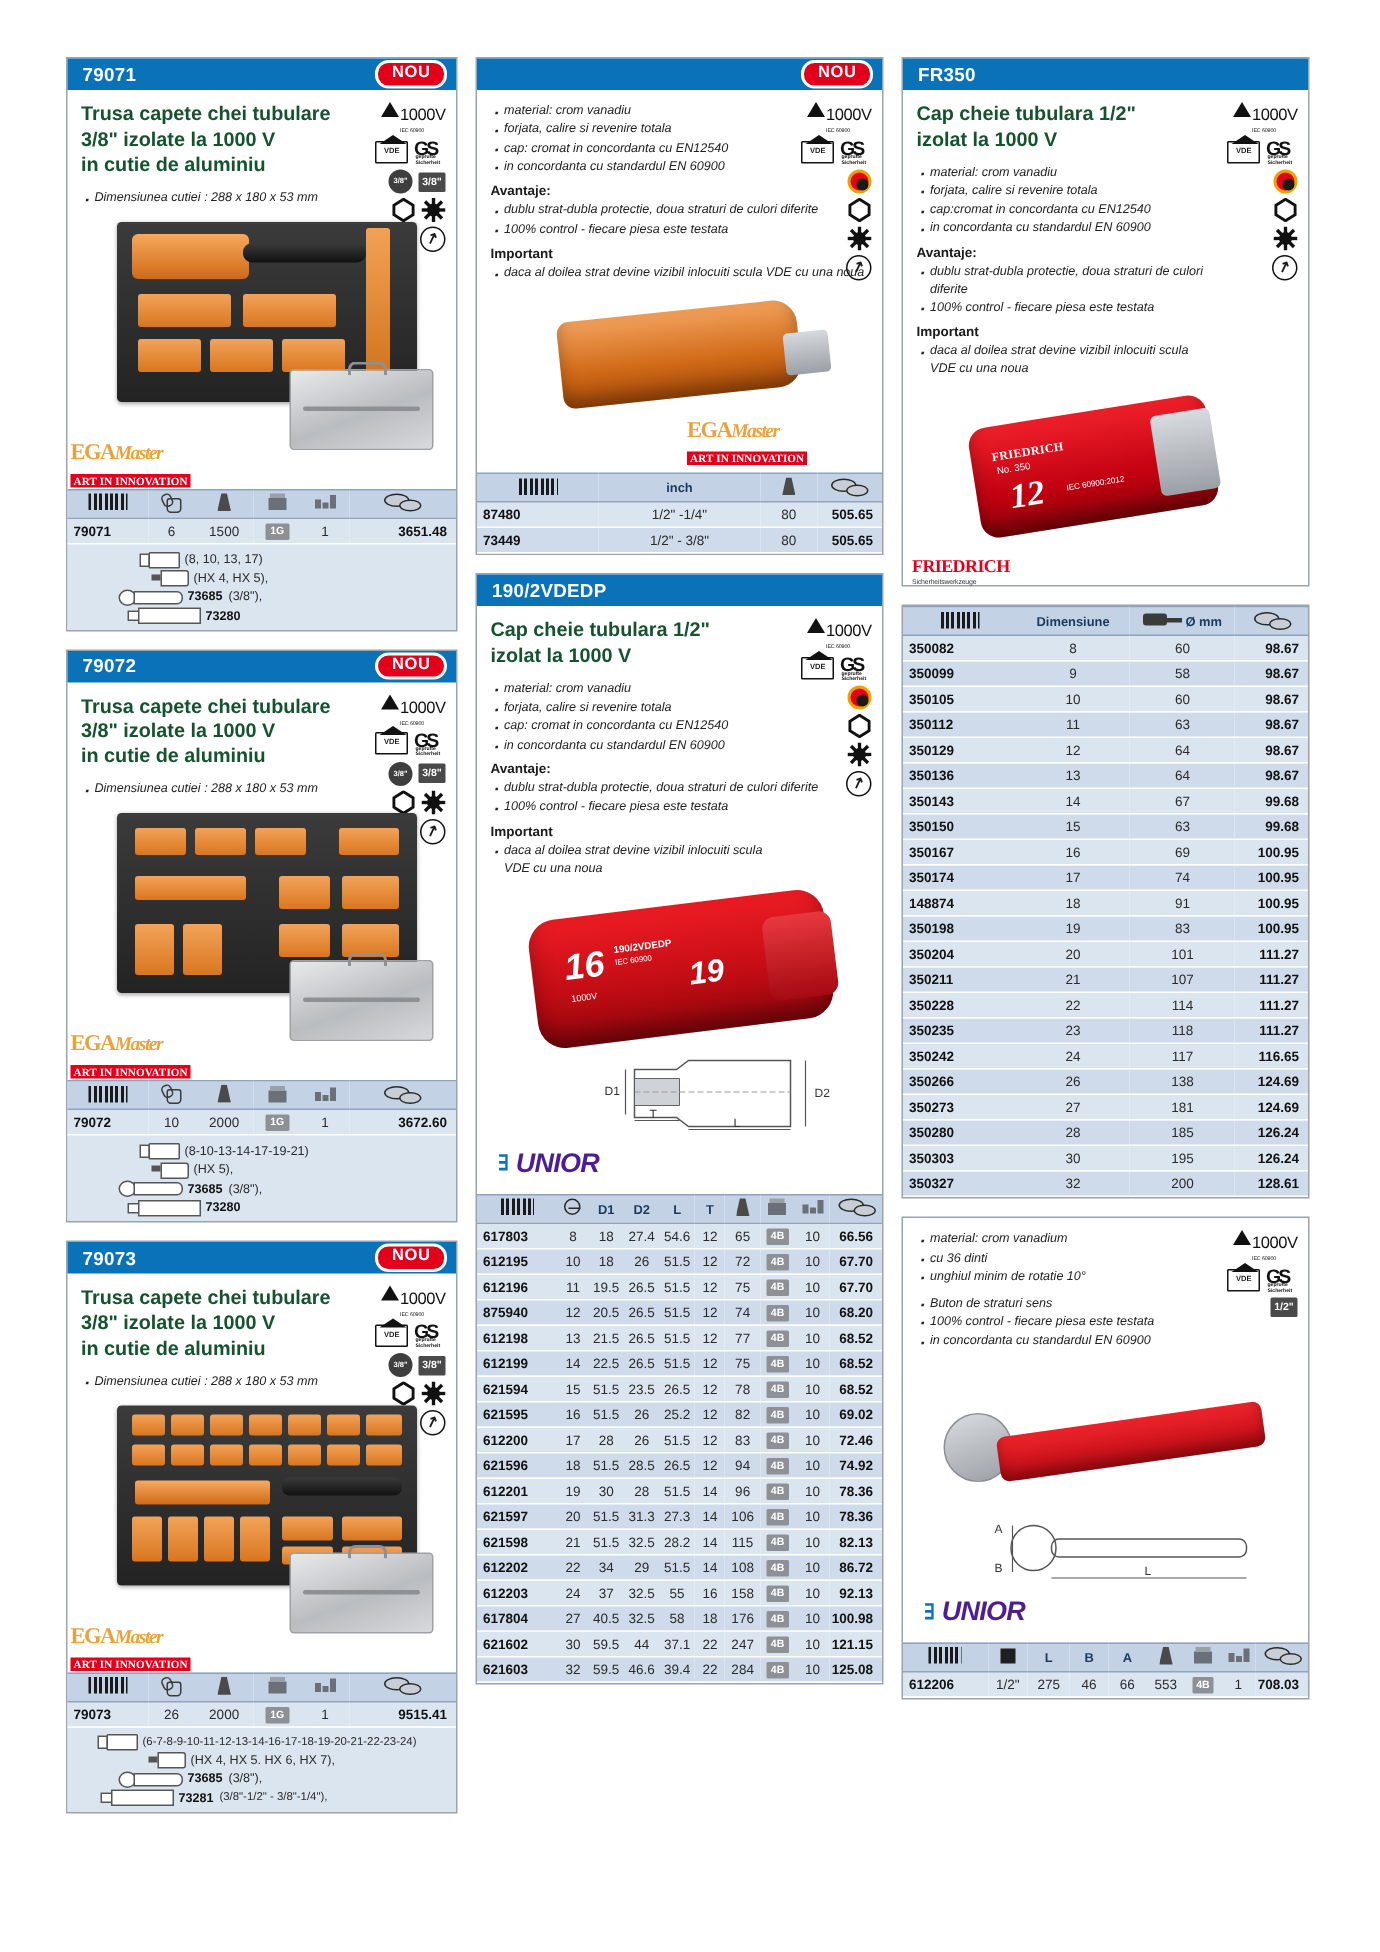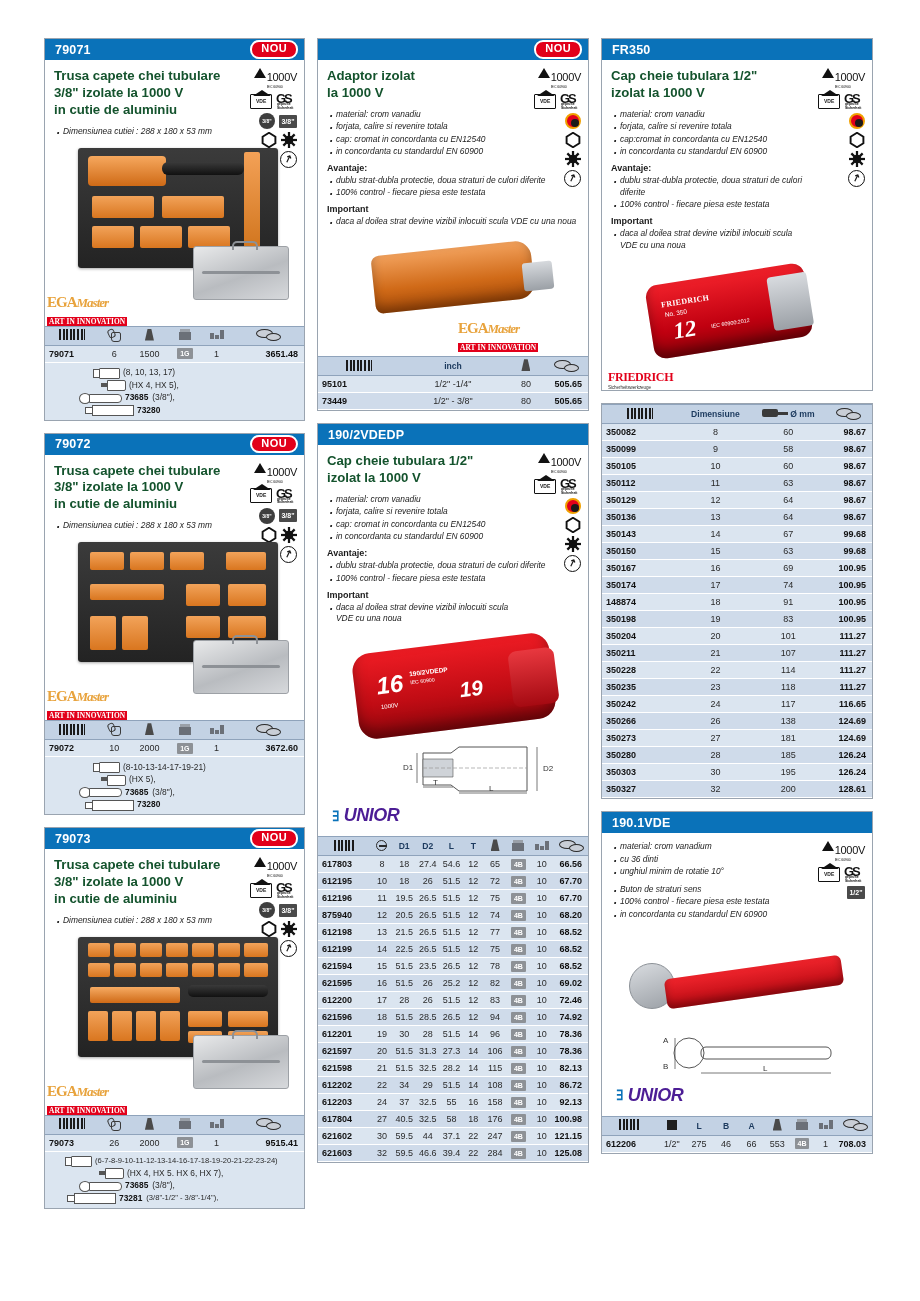--- a/index.html
+++ b/index.html
@@ -631,24 +631,20 @@
                   </g>
                 </svg>
           </div>
           <div class="rail-row">
             <span class="ic-noimp">
                   <span>↗</span>
                 </span>
           </div>
         </div>
 
-        <h2 class="title">
-          <span>Adaptor izolat</span><br>
-          <span>la 1000 V</span>
-        </h2>
         <ul class="feat">
           <li>material: crom vanadiu</li>
           <li>forjata, calire si revenire totala</li>
           <li>cap: cromat in concordanta cu EN12540</li>
           <li>in concordanta cu standardul EN 60900</li>
         </ul>
         <div class="subhead">Avantaje:</div>
         <ul class="feat" style="max-width:255px">
           <li>dublu strat-dubla protectie, doua straturi de culori diferite</li>
           <li>100% control - fiecare piesa este testata</li>
@@ -674,21 +670,21 @@
         <thead>
               <tr>
           <th style="width:30%"><span class="bars"></span></th>
           <th style="width:40%">inch</th>
           <th style="width:14%"><span class="weight"></span></th>
           <th style="width:16%"><span class="coins"></span></th>
         </tr>
             </thead>
         <tbody>
           <tr>
-            <td class="code">95101</td>
+            <td class="code">87480</td>
             <td>1/2" -1/4"</td>
             <td>80</td>
             <td class="price">505.65</td>
           </tr>
           <tr>
             <td class="code">73449</td>
             <td>1/2" - 3/8"</td>
             <td>80</td>
             <td class="price">505.65</td>
           </tr>
@@ -1255,23 +1251,20 @@
                 <td class="code">350327</td>
                 <td class="">32</td>
                 <td class="">200</td>
                 <td class="price">128.61</td>
               </tr>
             </tbody>
       </table>
     </div>
 
     <div class="card">
-      <div class="card-head">
-        <span class="card-code">190.1VDE</span>
-      </div>
       <div class="card-body">
         <div class="rail">
           <div class="rail-row">
             <span class="ic-1000v">
               <span class="tri"></span>
               <span><span class="v-txt">1000V</span><span class="iec">IEC 60900</span></span>
             </span>
           </div>
           <div class="rail-row">
             <span class="ic-vde">

